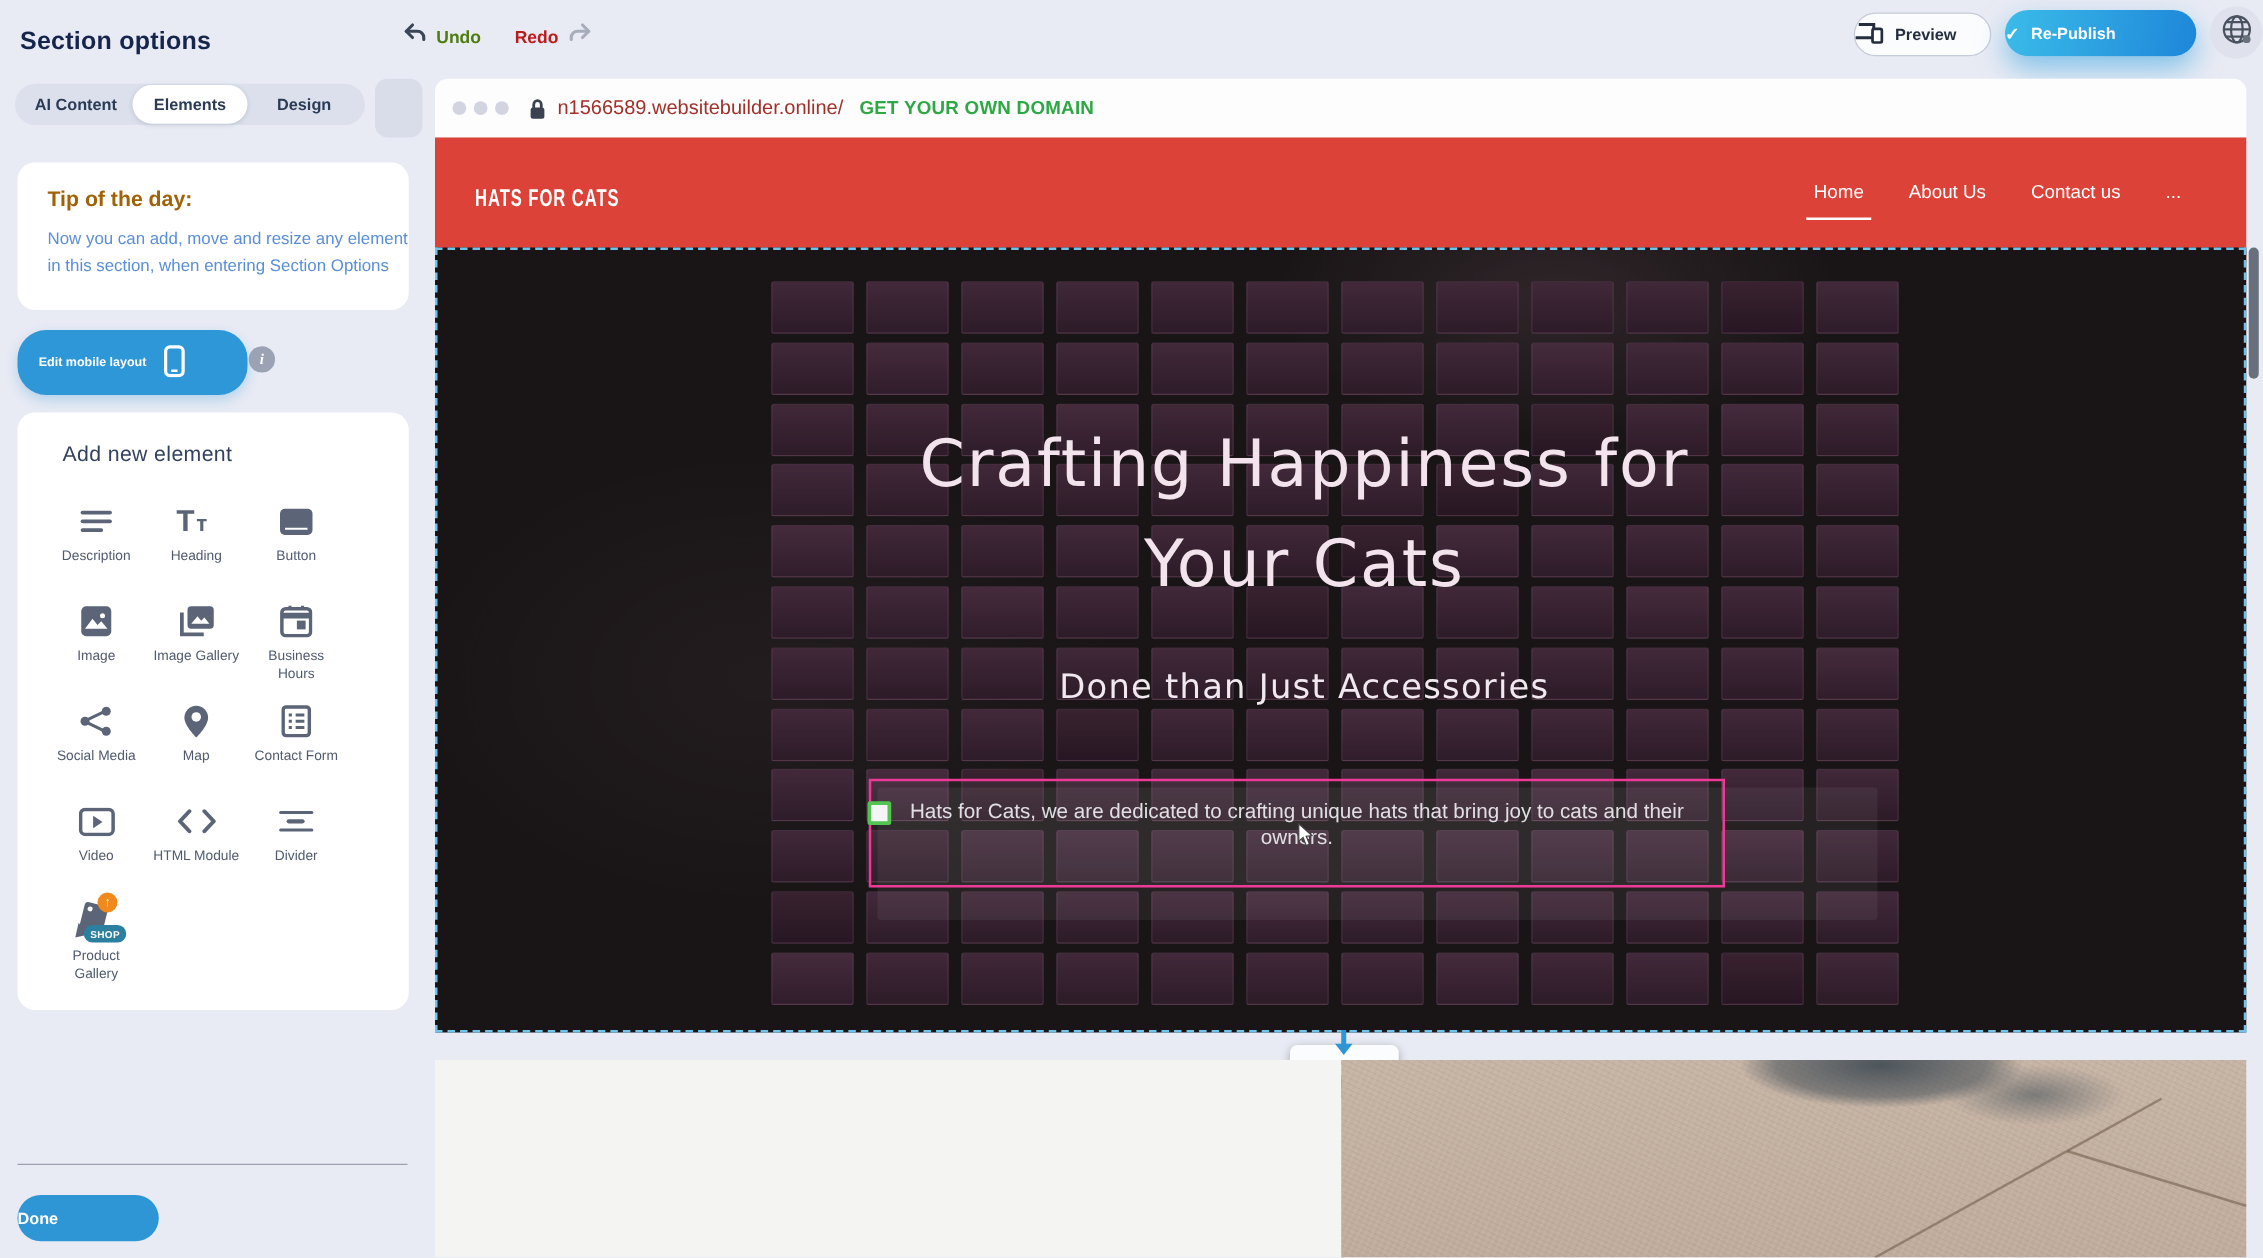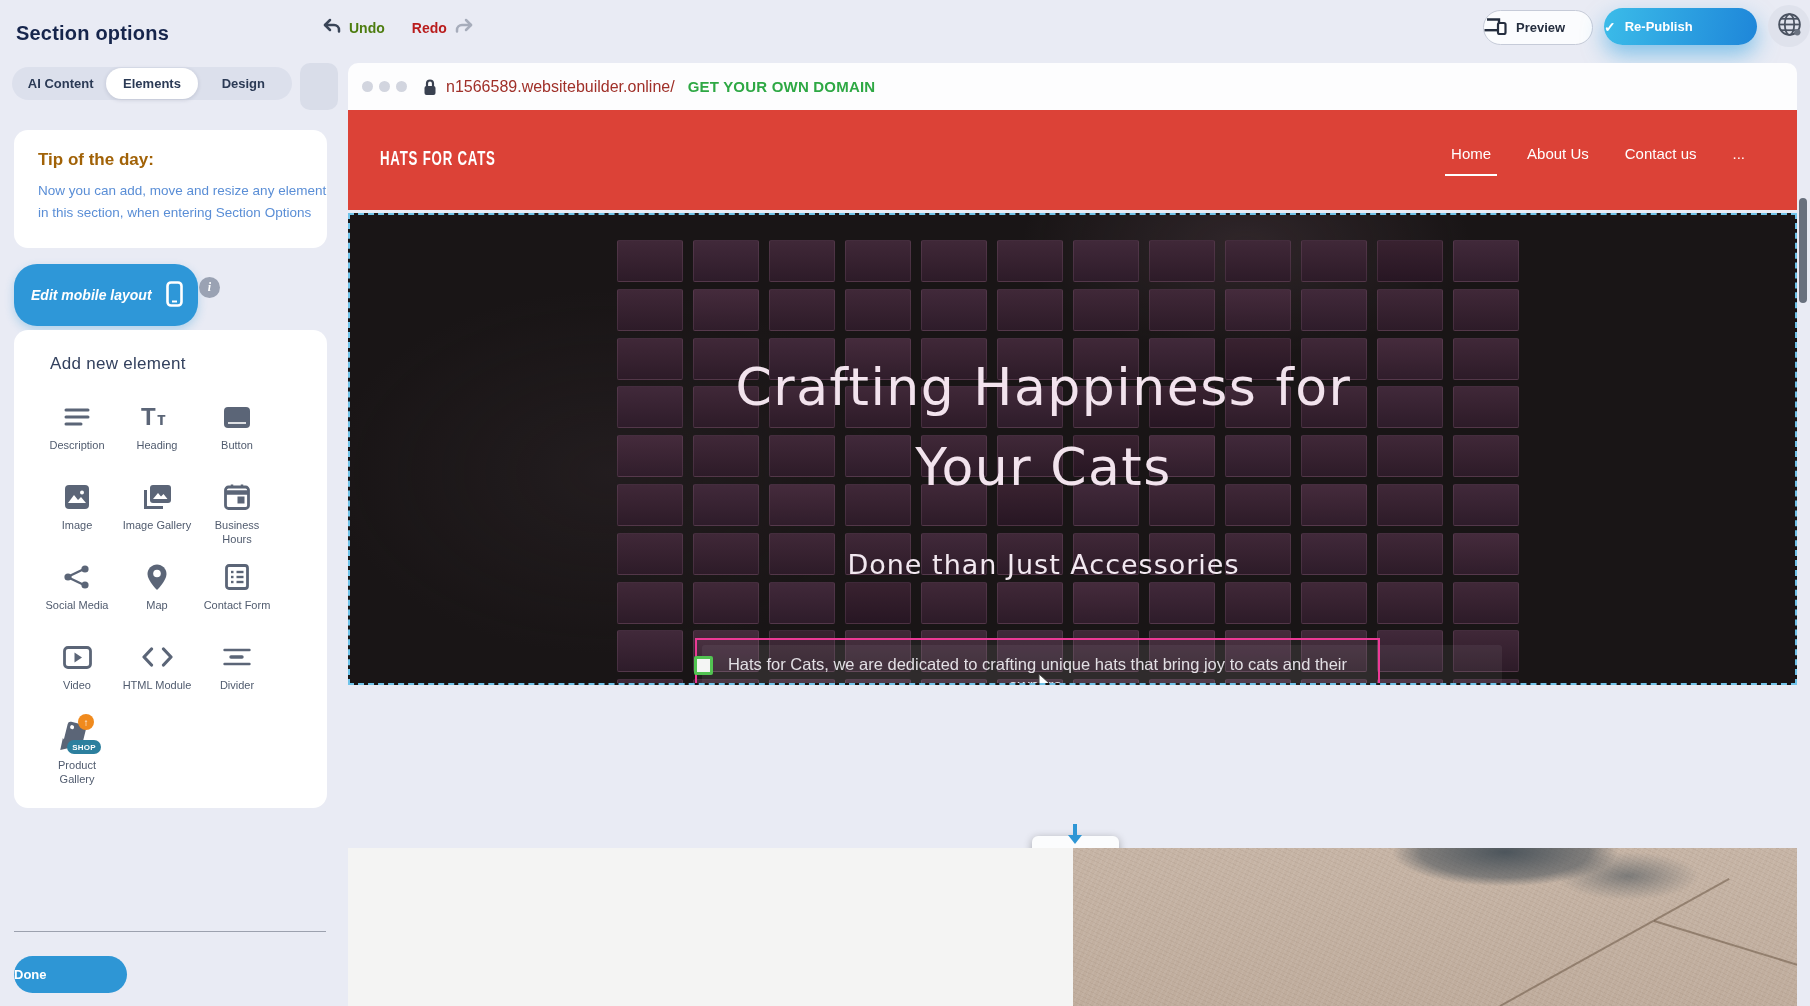--- a/index.html
+++ b/index.html
@@ -26,23 +26,23 @@
 
   
   .tabs{left:12px;top:67px;width:274px;height:33px;background:#DCE0EC;border-radius:17px;display:flex;align-items:center;padding:0 3px;box-sizing:content-box;}
   .tab{flex:1;text-align:center;font-size:13px;font-weight:bold;color:#2B3A55;padding:8px 0;border-radius:16px;cursor:pointer;}
   .tab.active{background:#fff;box-shadow:0 1px 4px rgba(20,30,60,.15);}
 
   .tip-card{left:14px;top:130px;width:313px;height:118px;background:#fff;border-radius:14px;}
   .tip-heading{left:24px;top:20px;font-size:17px;font-weight:bold;color:#a16207;}
   .tip-body{left:24px;top:50px;font-size:13.5px;color:#5A8ED6;line-height:1.6;}
 
-  .edit-mobile-btn{left:14px;top:264px;width:184px;height:62px;border-radius:23px;background:#2E97D8;
+  .edit-mobile-btn{left:14px;top:264px;width:184px;height:52px;border-radius:23px;background:#2E97D8;
     display:flex;align-items:center;gap:14px;padding-left:17px;box-sizing:border-box;
-    color:#fff;font-size:14px;font-weight:bold;box-shadow:0 4px 10px rgba(46,151,216,.3);cursor:pointer;font-style:italic;}
+    color:#fff;font-size:10px;font-weight:bold;box-shadow:0 4px 10px rgba(46,151,216,.3);cursor:pointer;}
   .info-btn{left:199px;top:277px;width:21px;height:21px;border-radius:50%;background:#9AA2B3;color:#fff;
     font-size:12px;font-weight:bold;display:flex;align-items:center;justify-content:center;font-family:"Liberation Serif",serif;font-style:italic;cursor:pointer;}
 
   .add-panel{left:14px;top:330px;width:313px;height:478px;background:#fff;border-radius:14px;}
   .add-title{left:36px;top:24px;font-size:17px;color:#33415E;letter-spacing:.3px;}
   .element-grid{left:23px;top:62px;width:240px;display:grid;grid-template-columns:repeat(3,80px);grid-auto-rows:80px;position:absolute;}
   .element-item{display:flex;flex-direction:column;align-items:center;justify-content:flex-start;padding-top:8px;cursor:pointer;}
   .el-icon{height:34px;display:flex;align-items:center;justify-content:center;color:#5B6577;}
   .el-label{font-size:11px;color:#505B6E;text-align:center;line-height:1.3;margin-top:4px;max-width:72px;}
 
@@ -66,21 +66,21 @@
   .domain-link{font-size:15px;font-weight:bold;color:#2EA844;margin-left:13px;letter-spacing:.2px;cursor:pointer;}
 
   
   .site-header{left:348px;top:110px;width:1449px;height:100px;background:#DC4237;}
   .logo{position:absolute;left:32px;top:39px;color:#fff;font-size:17px;font-weight:bold;letter-spacing:1px;transform:scaleX(.78) scaleY(1.15);transform-origin:left center;white-space:nowrap;}
   .site-nav{position:absolute;right:52px;top:30px;display:flex;gap:36px;color:#fff;font-size:15px;align-items:center;}
   .nav-item{position:relative;padding:5px 0 14px 0;cursor:pointer;white-space:nowrap;}
   .nav-item.active::after{content:"";position:absolute;left:-6px;right:-6px;bottom:0;height:2px;background:#fff;}
 
   
-  .hero{left:348px;top:213px;width:1449px;height:472px;background:#191516;border:2px dashed #6FC3E9;box-sizing:border-box;overflow:hidden;
+  .hero{left:348px;top:198px;width:1449px;height:628px;background:#191516;border:2px dashed #6FC3E9;box-sizing:border-box;overflow:hidden;
     background-image:radial-gradient(ellipse 320px 160px at 62% 6%,rgba(105,80,92,.28),transparent 70%),
                      radial-gradient(ellipse 400px 260px at 18% 55%,rgba(62,50,56,.25),transparent 70%);}
   .tiles{position:absolute;left:267px;top:25px;display:grid;grid-template-columns:repeat(12,66px);grid-auto-rows:42px;column-gap:10px;row-gap:6.8px;}
   .tile{background:linear-gradient(180deg,#402838,#2D1B28);border:1px solid rgba(150,110,135,.22);border-radius:2px;box-sizing:border-box;}
   .tile:nth-child(7n){background:linear-gradient(180deg,#452B3C,#301D2B);}
   .tile:nth-child(11n){background:linear-gradient(180deg,#392230,#271623);}
   .tile:nth-child(5n+2){background:linear-gradient(180deg,#41293A,#2E1C2A);}
 
   .hero-h1{position:absolute;left:0;right:58px;text-align:center;color:#F2E3ED;
     font-family:"DejaVu Sans",sans-serif;font-size:52px;letter-spacing:1.5px;line-height:1;}

